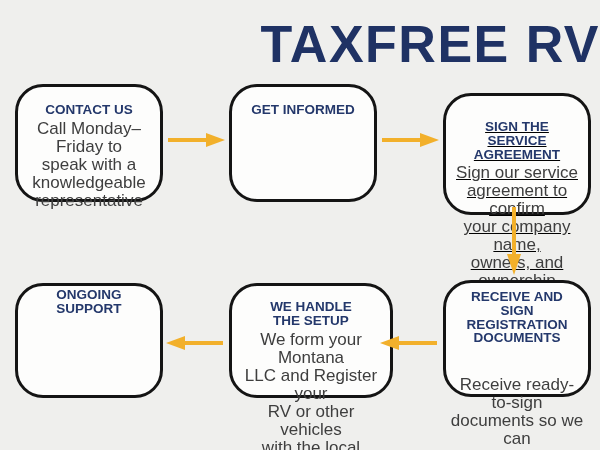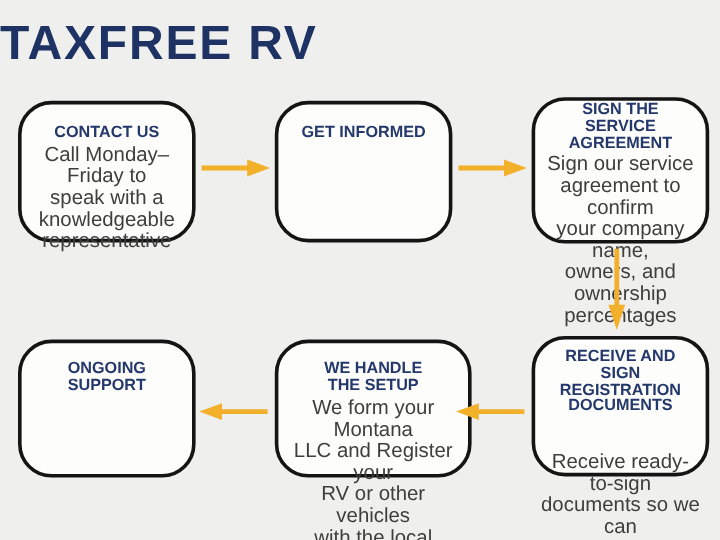--- a/index.html
+++ b/index.html
@@ -10,21 +10,21 @@
   html,body{width:600px;height:450px;}
   body{
     font-family:"Liberation Sans","DejaVu Sans",sans-serif;
     background:var(--background);
     position:relative;
     overflow:hidden;
   }
   .stage{position:absolute;inset:0;width:600px;height:450px;}
   .title{
     position:absolute;top:14px;left:0;width:100%;
-    text-align:left;font-size:40px;font-weight:bold;
+    text-align:right;font-size:52px;font-weight:bold;
     letter-spacing:1.5px;color:var(--title);
   }
   .box{
     position:absolute;
     background:var(--box-fill);
     border:3px solid var(--box-border);
     border-radius:28px;
     display:flex;flex-direction:column;align-items:center;
     text-align:center;
     padding:16px 4px 4px 4px;
@@ -33,24 +33,24 @@
     color:var(--heading);font-weight:bold;font-size:13.5px;
     line-height:1.02;white-space:pre-line;margin-bottom:3px;
   }
   .box .body-text{
     color:var(--body-text);font-size:17px;line-height:1.06;
     white-space:pre-line;
   }
   
   .b1{left:15px; top:84px; width:148px;height:118px;justify-content:space-between;}
   .b2{left:229px;top:84px; width:148px;height:118px;}
-  .b3{left:443px;top:81px; width:148px;height:122px;padding-top:0;}
+  .b3{left:443px;top:93px; width:148px;height:122px;padding-top:24px;text-decoration:underline;}
   .b4{left:443px;top:280px;width:148px;height:117px;padding-top:7px;gap:28px;}
   .b5{left:229px;top:283px;width:164px;height:115px;padding-top:14px;}
-  .b6{left:15px; top:283px;width:148px;height:115px;padding-top:14px;}
+  .b6{left:15px; top:283px;width:148px;height:115px;padding-top:2px;}
   .arrow{position:absolute;display:block;}
   .arrow line{stroke:var(--arrow);stroke-width:4;}
   .arrow polygon{fill:var(--arrow);}
   .a1{left:167px;top:132px;}
   .a2{left:381px;top:132px;}
   .a3{left:506px;top:207px;}
   .a4{left:380px;top:335px;}
   .a5{left:166px;top:335px;}
 </style>
 </head>

